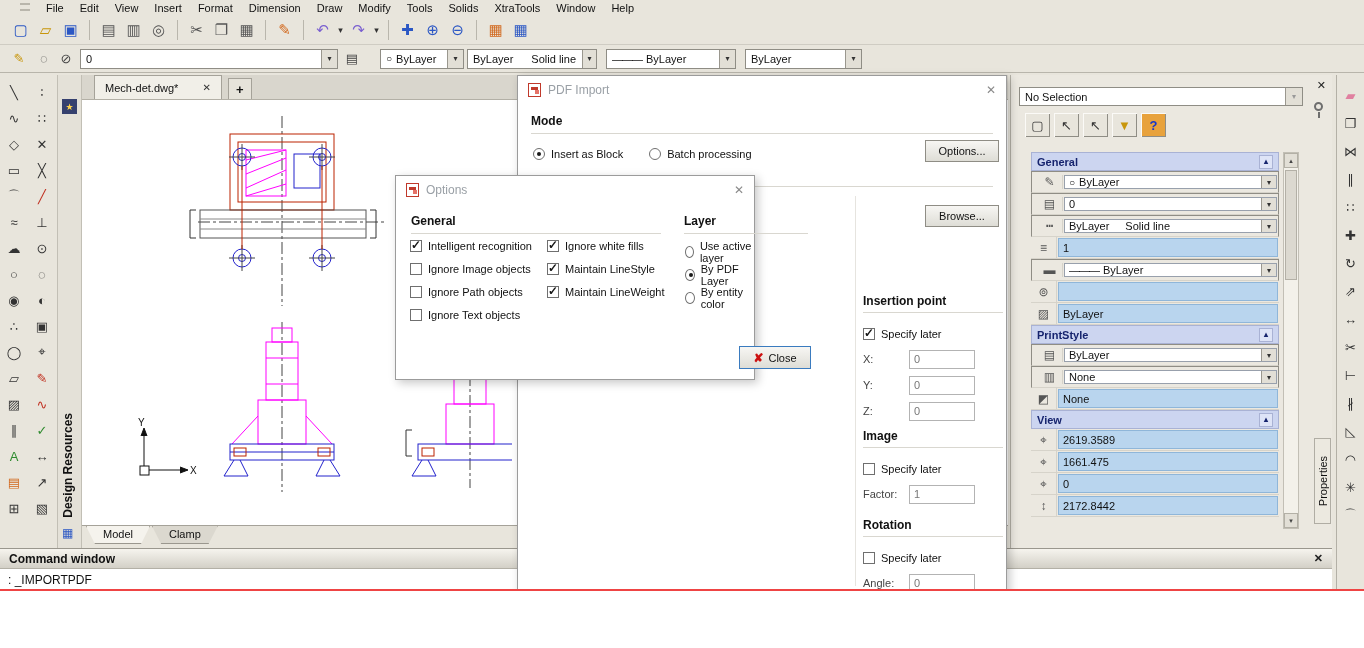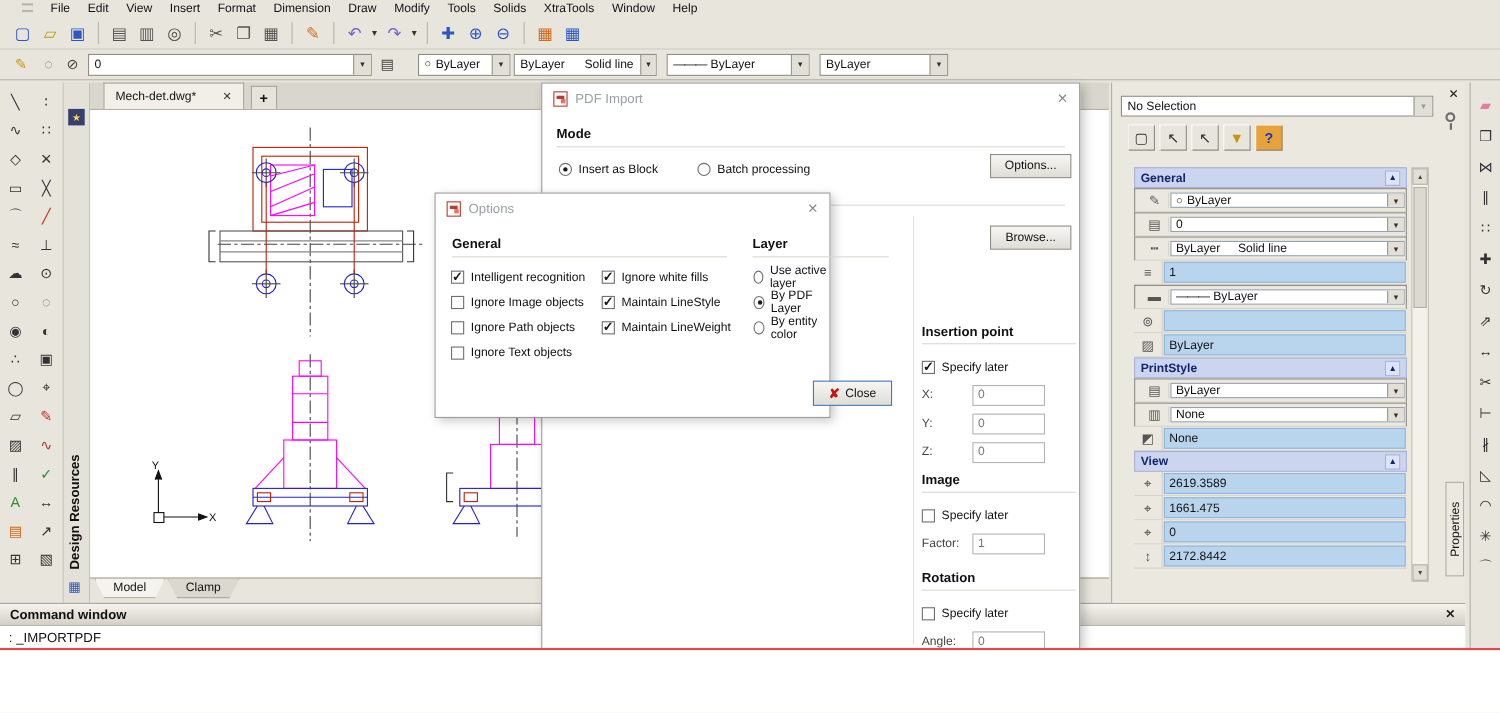--- a/index.html
+++ b/index.html
@@ -69,37 +69,37 @@
 .sup,.sdn{position:absolute;left:0;right:0;height:15px;background:#e2dfd6;border:1px solid #b3b0a6;display:flex;align-items:center;justify-content:center;font-size:7px;color:#444}
 .sup{top:0}.sdn{bottom:0}
 .sthumb{position:absolute;left:1px;right:1px;top:17px;height:110px;background:#dcd9d0;border:1px solid #b3b0a6}
 .ptabv{position:absolute;right:1px;top:363px;width:17px;height:86px;background:#ece9e0;border:1px solid #b0ada4;display:flex;align-items:center;justify-content:center}
 .ptabv span{writing-mode:vertical-rl;transform:rotate(180deg);font-size:11px}
 
 .righttools{position:absolute;left:1336px;top:75px;width:28px;height:516px;background:#e8e5dc;border-left:1px solid #b3b0a6;display:flex;flex-direction:column;align-items:center;padding-top:10px;gap:8px}
 .rtool{width:22px;height:20px;display:flex;align-items:center;justify-content:center;font-size:13px;color:#333}
 
 .dlg{position:absolute;background:#fff;border:1px solid #9b9b9b;box-shadow:3px 3px 9px rgba(0,0,0,.22)}
-#pdfdlg{left:492px;top:75px;width:490px;height:520px;z-index:10}
+#pdfdlg{left:517px;top:75px;width:490px;height:520px;z-index:10}
 #optdlg{left:395px;top:175px;width:360px;height:205px;z-index:20}
 .dtitle{height:28px;display:flex;align-items:center;gap:7px;padding:0 10px;font-size:12px;color:#9aa0a6}
 .dx{margin-left:auto;color:#8a8a8a;font-size:12px}
 .pdfico{width:13px;height:14px;border:1px solid #c0392b;position:relative;background:#fff}
 .pdfico::after{content:"";position:abs;position:absolute;left:2px;top:3px;width:7px;height:3px;background:#c0392b}
 .pdfico::before{content:"";position:absolute;right:1px;bottom:2px;width:4px;height:4px;background:#e57368}
 .gtitle{position:absolute;font-size:12px;font-weight:bold}
 .grule{position:absolute;border-top:1px solid #d9d7d0}
-.radiorow{position:absolute;display:flex;gap:36px}
+.radiorow{position:absolute;display:flex;gap:26px}
 .radcol{position:absolute;display:flex;flex-direction:column}
 .rad{display:flex;align-items:center;gap:6px;height:23px}
 .rb{width:12px;height:12px;border:1px solid #707070;border-radius:50%;position:relative;background:#fff}
 .rad.on .rb::after{content:"";position:absolute;left:3px;top:3px;width:4px;height:4px;border-radius:50%;background:#1a1a1a}
 .btn{position:absolute;background:linear-gradient(#f7f6f3,#deddd6);border:1px solid #8f8d85;display:flex;align-items:center;justify-content:center}
 .chkcol{position:absolute;display:flex;flex-direction:column}
-.chk{display:flex;align-items:center;gap:6px;height:23px}
+.chk{display:flex;align-items:flex-start;gap:6px;height:23px}
 .cb{width:12px;height:12px;border:1px solid #6f6f6f;background:#fff;position:relative;flex:none}
 .chk.on .cb::after,.cb[data-state="checked"]::after{content:"✓";position:absolute;left:0;top:-3px;font-size:12px;font-weight:bold;color:#151515}
 .vdiv{position:absolute;left:337px;top:120px;bottom:8px;border-left:1px solid #e6e4df}
 .pgroup{position:absolute;left:345px;width:140px}
 .pgroup h4{font-size:12px;border-bottom:1px solid #d9d7d0;padding-bottom:4px;margin-bottom:9px}
 .srow{display:flex;align-items:center;gap:6px;height:24px}
 .fieldrow{display:flex;align-items:center;height:26px}
 .flabel{width:46px;color:#444}
 .fin{width:66px;height:19px;background:#fff;border:1px solid #b3b3b3;display:flex;align-items:center;padding-left:4px;color:#777}
 .closebtn{left:343px;top:170px;width:72px;height:23px;border:1px solid #3a7bbf;gap:5px}

